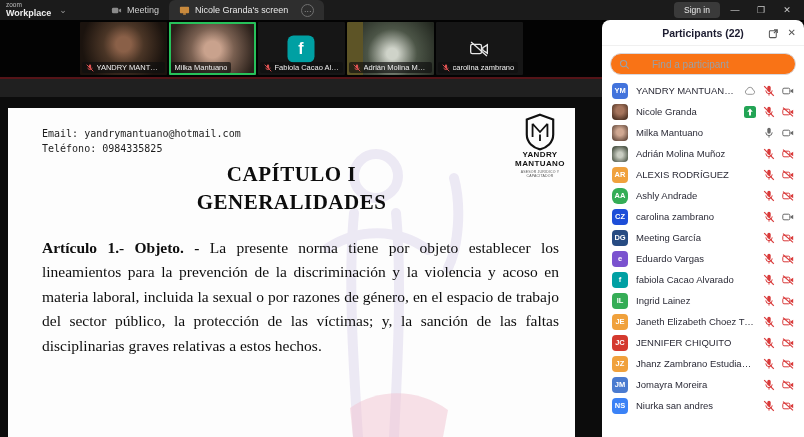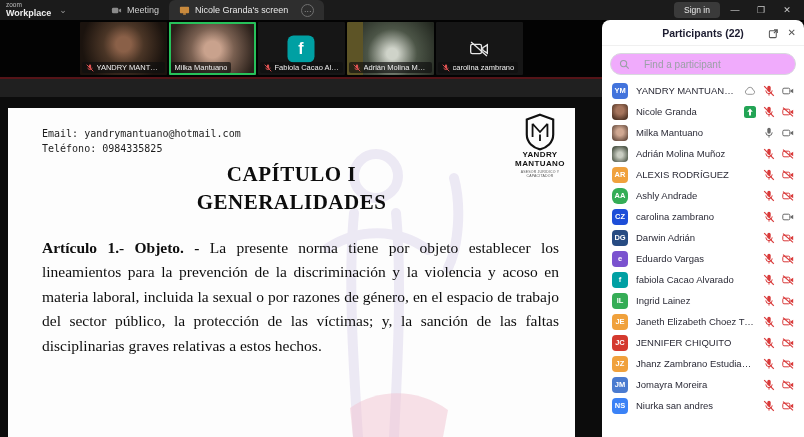--- a/index.html
+++ b/index.html
@@ -52,21 +52,21 @@
   .article b{font-weight:700}
 
   
   .panel{position:absolute;top:20px;left:602px;width:202px;height:417px;background:#fff;border-radius:8px 8px 0 0;display:flex;flex-direction:column;overflow:hidden}
   .panel-header{position:relative;height:26px;display:flex;align-items:center;justify-content:center;border-bottom:1px solid #f0f0f0}
   .panel-title{font-size:10.5px;font-weight:700;color:#1c1c30}
   .panel-hicons{position:absolute;right:8px;top:0;height:26px;display:flex;align-items:center;gap:9px}
   .panel-hicons .hic{width:11px;height:11px;display:inline-flex;cursor:pointer;color:#555}
   .panel-close{font-size:10px;color:#555;cursor:pointer;line-height:1}
   .searchwrap{padding:7px 8px 5px 8px}
-  .searchbox{display:flex;align-items:center;gap:14px;height:22px;border:1px solid #d8d8de;border-radius:12px;padding:0 8px;background:#f0abfc}
+  .searchbox{display:flex;align-items:center;gap:22px;height:22px;border:1px solid #d8d8de;border-radius:12px;padding:0 8px;background:#f97316}
   .searchbox input{border:none;outline:none;flex:1;font-size:10px;color:#333;background:transparent}
   .searchbox input::placeholder{color:#9aa0a6}
   .plist{flex:1;overflow:hidden}
   .prow{display:flex;align-items:center;height:21px;padding:0 10px;gap:8px;cursor:pointer}
   .avatar{width:16px;height:16px;border-radius:4px;flex:0 0 auto;display:flex;align-items:center;justify-content:center;color:#fff;font-size:7.5px;font-weight:700;overflow:hidden}
   .avatar.ph-nicole{background:radial-gradient(circle at 50% 40%,#a5745c 0 30%,#513526 80%)}
   .avatar.ph-milka{background:radial-gradient(circle at 50% 45%,#d0a892 0 28%,#6d5244 80%)}
   .avatar.ph-adrian{background:radial-gradient(circle at 50% 55%,#c9cdc2 0 22%,#4e5748 80%)}
   .pname{flex:1;font-size:9.5px;color:#2a2a36;white-space:nowrap;overflow:hidden;text-overflow:ellipsis}
   .ricons{display:flex;align-items:center;gap:7px;flex:0 0 auto}
@@ -402,21 +402,21 @@
               <svg viewBox="0 0 12 12" width="12" height="12">
                 <rect x="0.8" y="3.2" width="7" height="5.6" rx="1.2" fill="none" stroke="#6a6a6a" stroke-width="1"></rect>
                 <path d="M8.4 5.4 L11.2 3.7 v4.6 L8.4 6.6 z" fill="#6a6a6a"></path>
               </svg>
             </span>
           </span>
   </div>
 
   <div class="prow">
     <span class="avatar" style="background: rgb(39, 75, 130);">DG</span>
-    <span class="pname">Darwin Adrián</span>
+    <span class="pname">Meeting García</span>
     <span class="ricons">
             <span class="ic">
               <svg viewBox="0 0 12 12" width="12" height="12">
                 <rect x="4.3" y="0.8" width="3.4" height="6" rx="1.7" fill="#d93a3a"></rect>
                 <path d="M2.8 5.4a3.2 3.2 0 0 0 6.4 0" fill="none" stroke="#d93a3a" stroke-width="1"></path>
                 <line x1="6" y1="8.6" x2="6" y2="10.6" stroke="#d93a3a" stroke-width="1"></line>
                 <line x1="1.2" y1="1.2" x2="10.8" y2="10.8" stroke="#d93a3a" stroke-width="1.2"></line>
               </svg>
             </span>
             <span class="ic">

